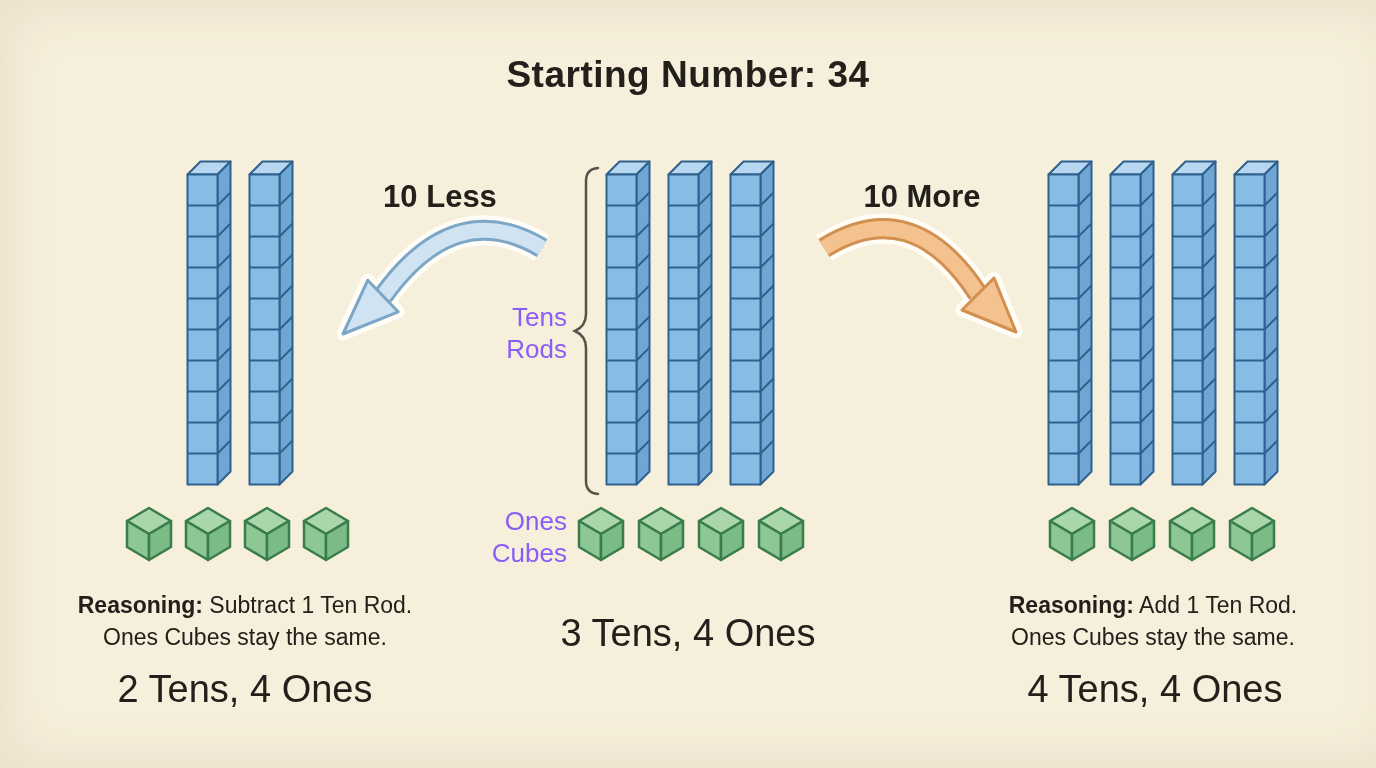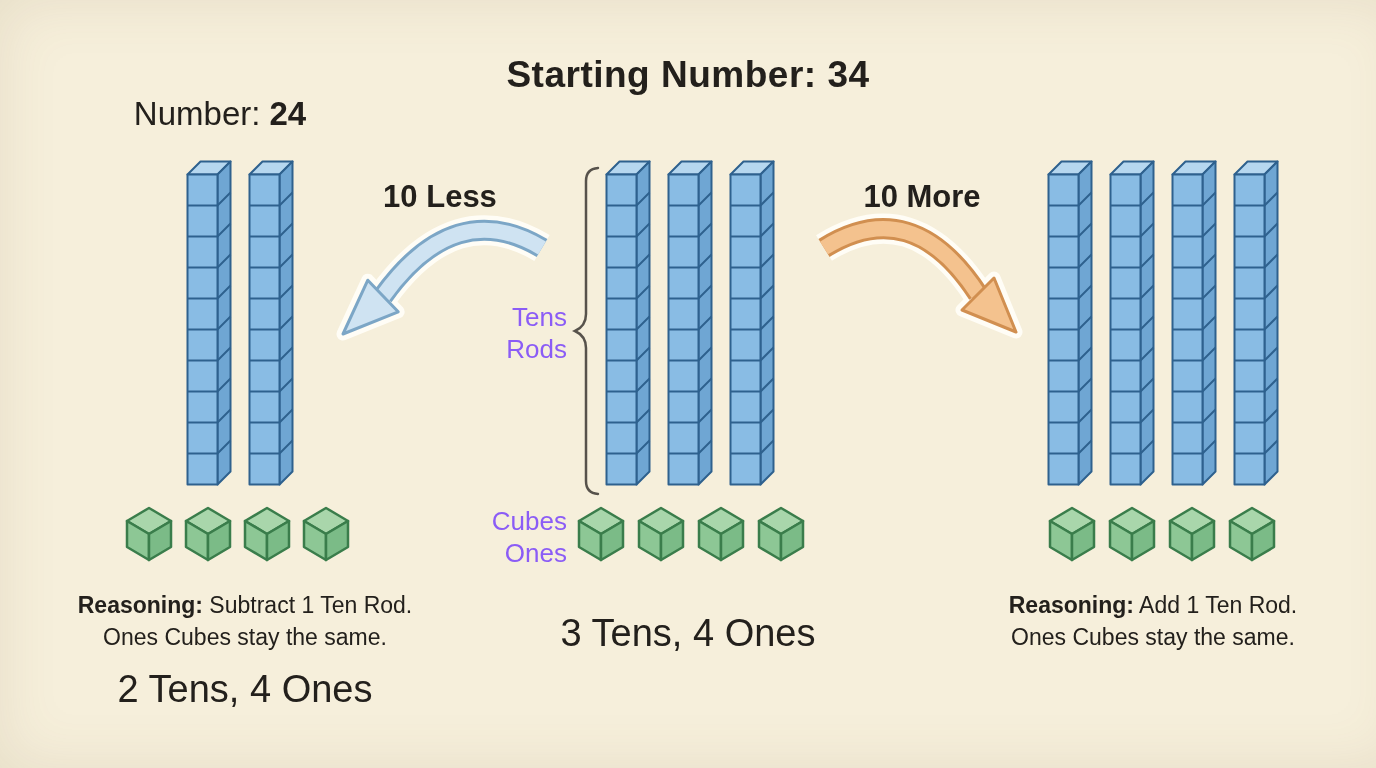--- a/index.html
+++ b/index.html
@@ -63,23 +63,20 @@
   .summary-center{left:488px;top:612px;}
   .summary-right{left:955px;top:668px;}
 </style>
 </head>
 <body>
 
 <div class="canvas">
 
   <div class="title">Starting Number: 34</div>
 
-  <div class="heading heading-left">
-    <span>Number:</span><span class="hv">24</span>
-  </div>
 
 
   <div class="arrow-label label-less">10 Less</div>
   <div class="arrow-label label-more">10 More</div>
 
   <svg class="arrow-svg arrow-less-svg" viewBox="0 0 230 170">
     <path class="halo" d="M 212 68 Q 125 16 53 116"></path>
     <polygon class="halo-head" points="37.8,100.2 68.2,131.8 13,154"></polygon>
     <path class="edge" d="M 212 68 Q 125 16 53 116"></path>
     <path class="core" d="M 212 68 Q 125 16 53 116"></path>
@@ -420,30 +417,31 @@
   <svg class="brace-svg" viewBox="0 0 30 330">
     <path d="M 26 2 Q 14 3 14 15 L 14 148 Q 14 160 3 165 Q 14 170 14 182 L 14 315 Q 14 327 26 328"></path>
   </svg>
 
   <div class="side-label side-label-tens">
     <div>Tens</div>
     <div>Rods</div>
   </div>
 
   <div class="side-label side-label-ones">
+    <div>Ones</div>
     <div>Cubes</div>
-    <div>Ones</div>
   </div>
 
   <div class="reasoning reasoning-left">
     <div><span class="rp">Reasoning:</span><span> Subtract 1 Ten Rod.</span></div>
     <div>Ones Cubes stay the same.</div>
   </div>
 
   <div class="reasoning reasoning-right">
     <div><span class="rp">Reasoning:</span><span> Add 1 Ten Rod.</span></div>
     <div>Ones Cubes stay the same.</div>
   </div>
 
   <div class="summary summary-left">2 Tens, 4 Ones</div>
   <div class="summary summary-center">3 Tens, 4 Ones</div>
+  <div class="summary summary-right">4 Tens, 4 Ones</div>
 
 </div>
 
 </body></html>

